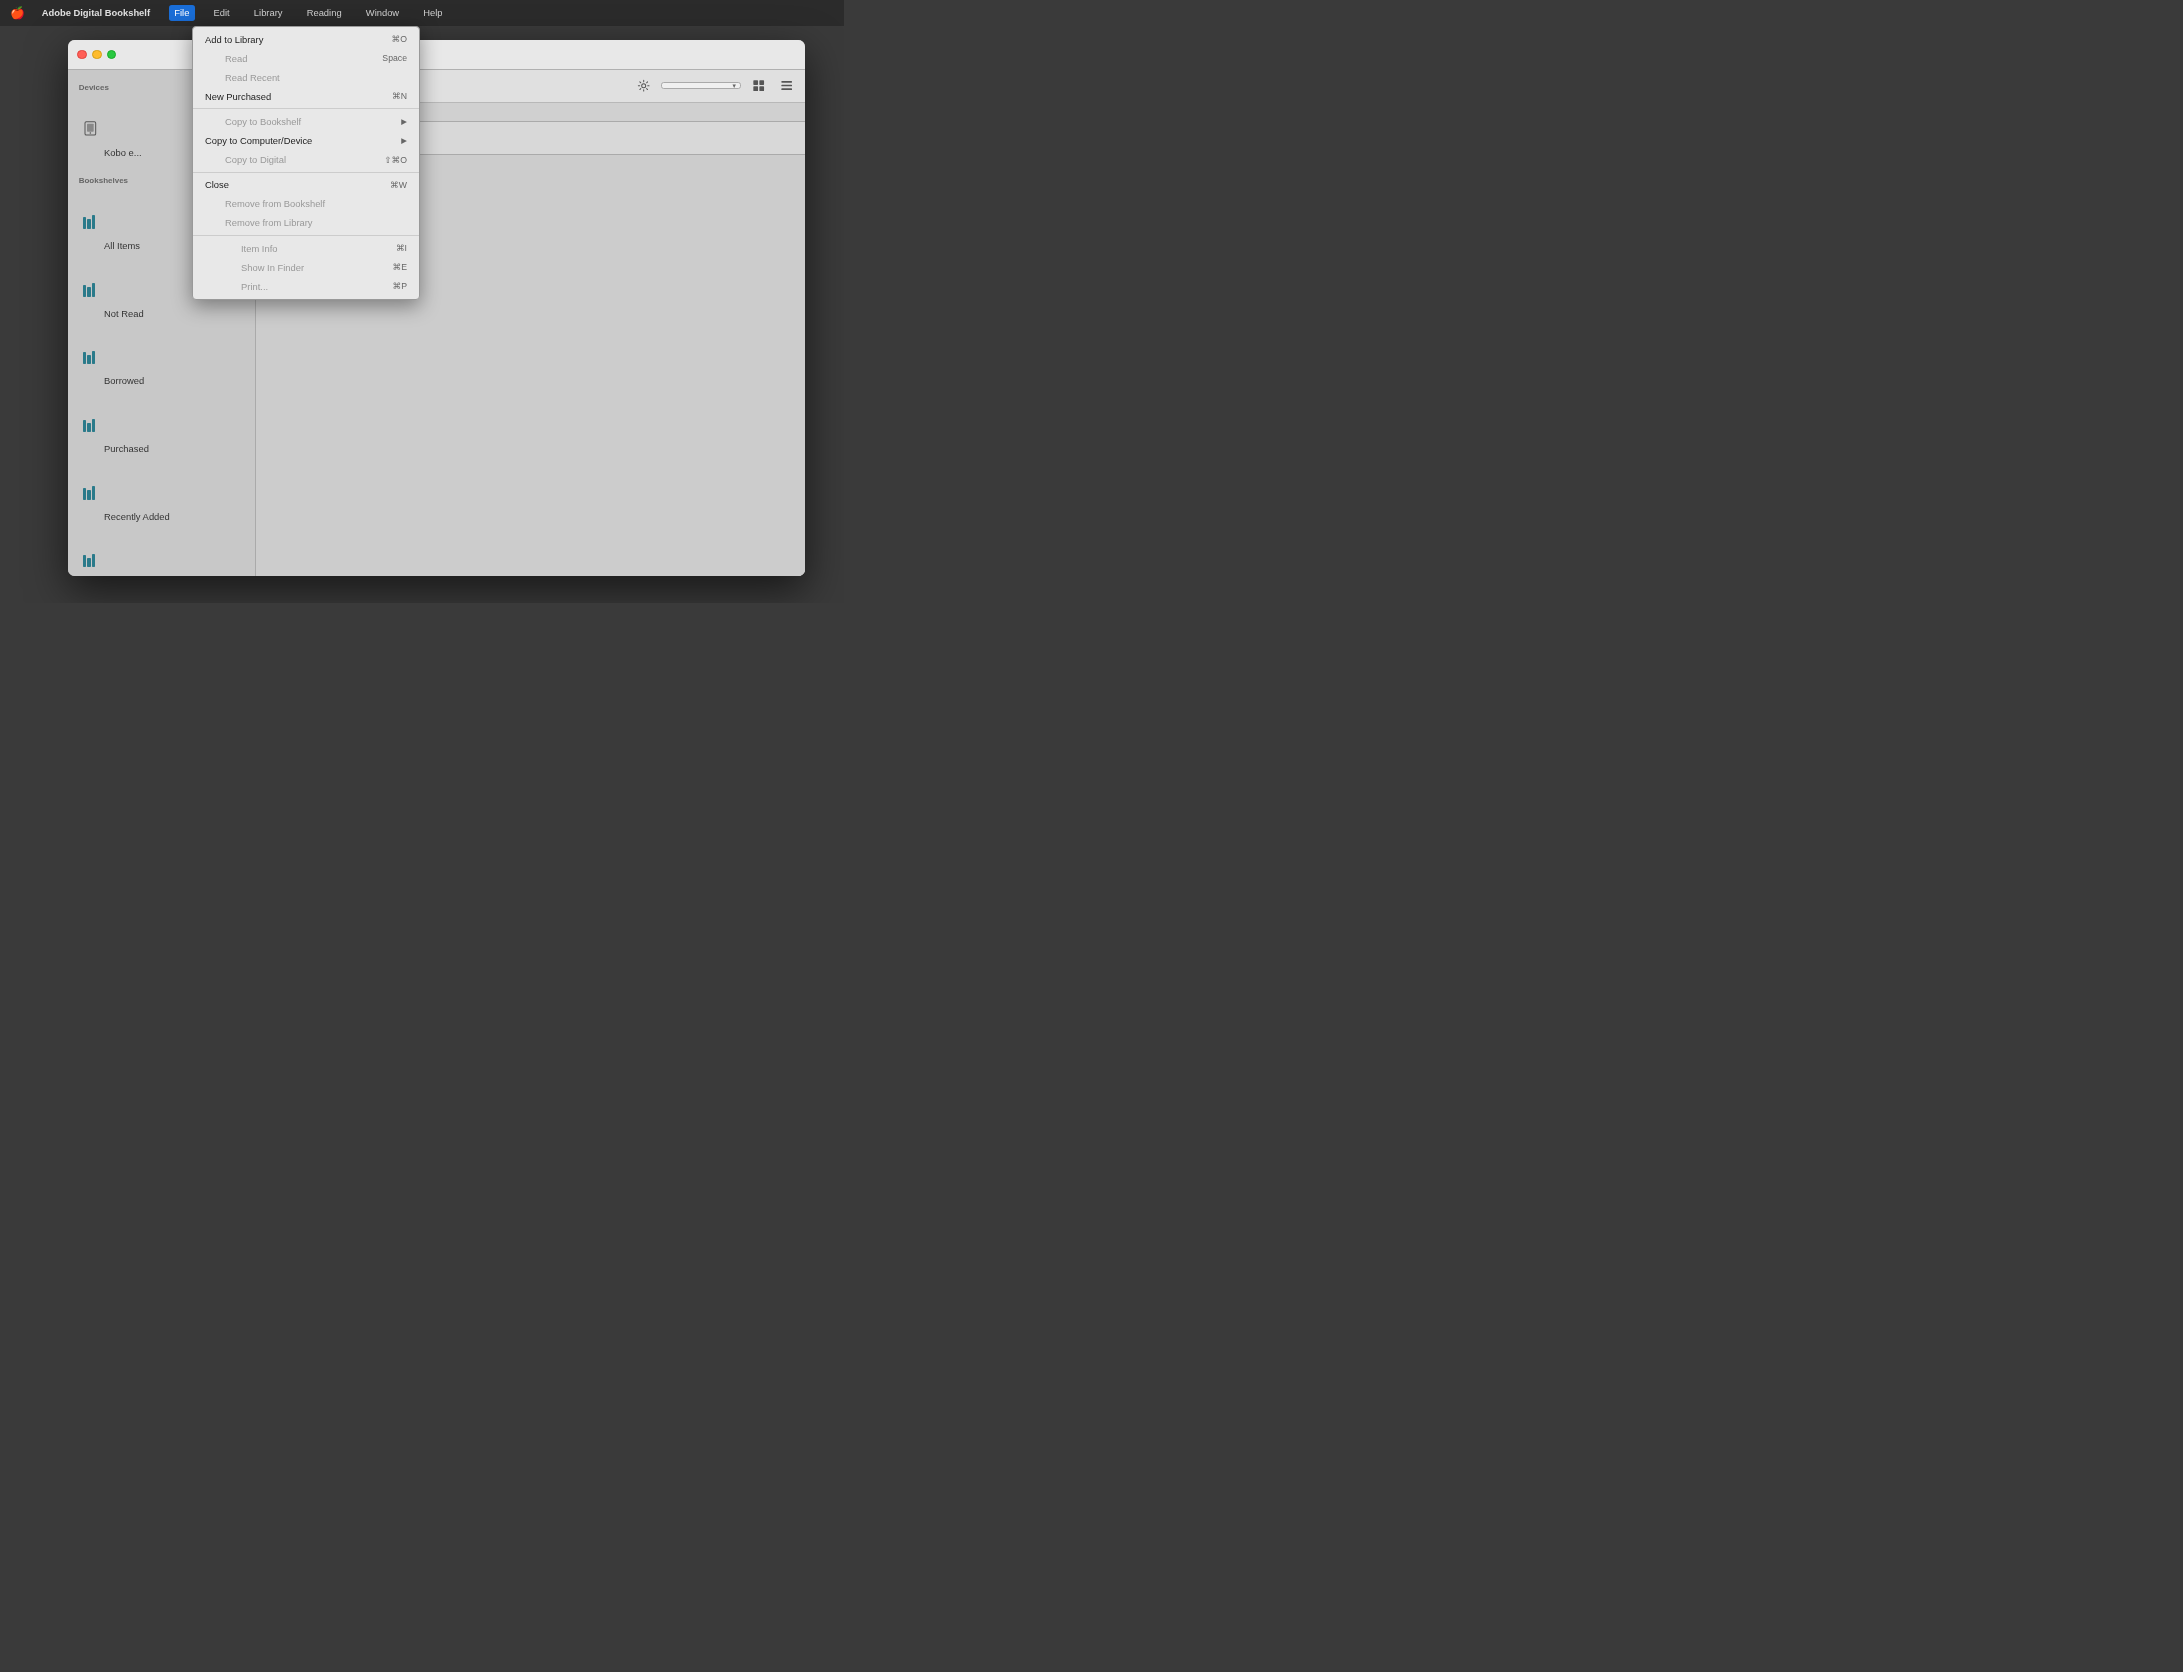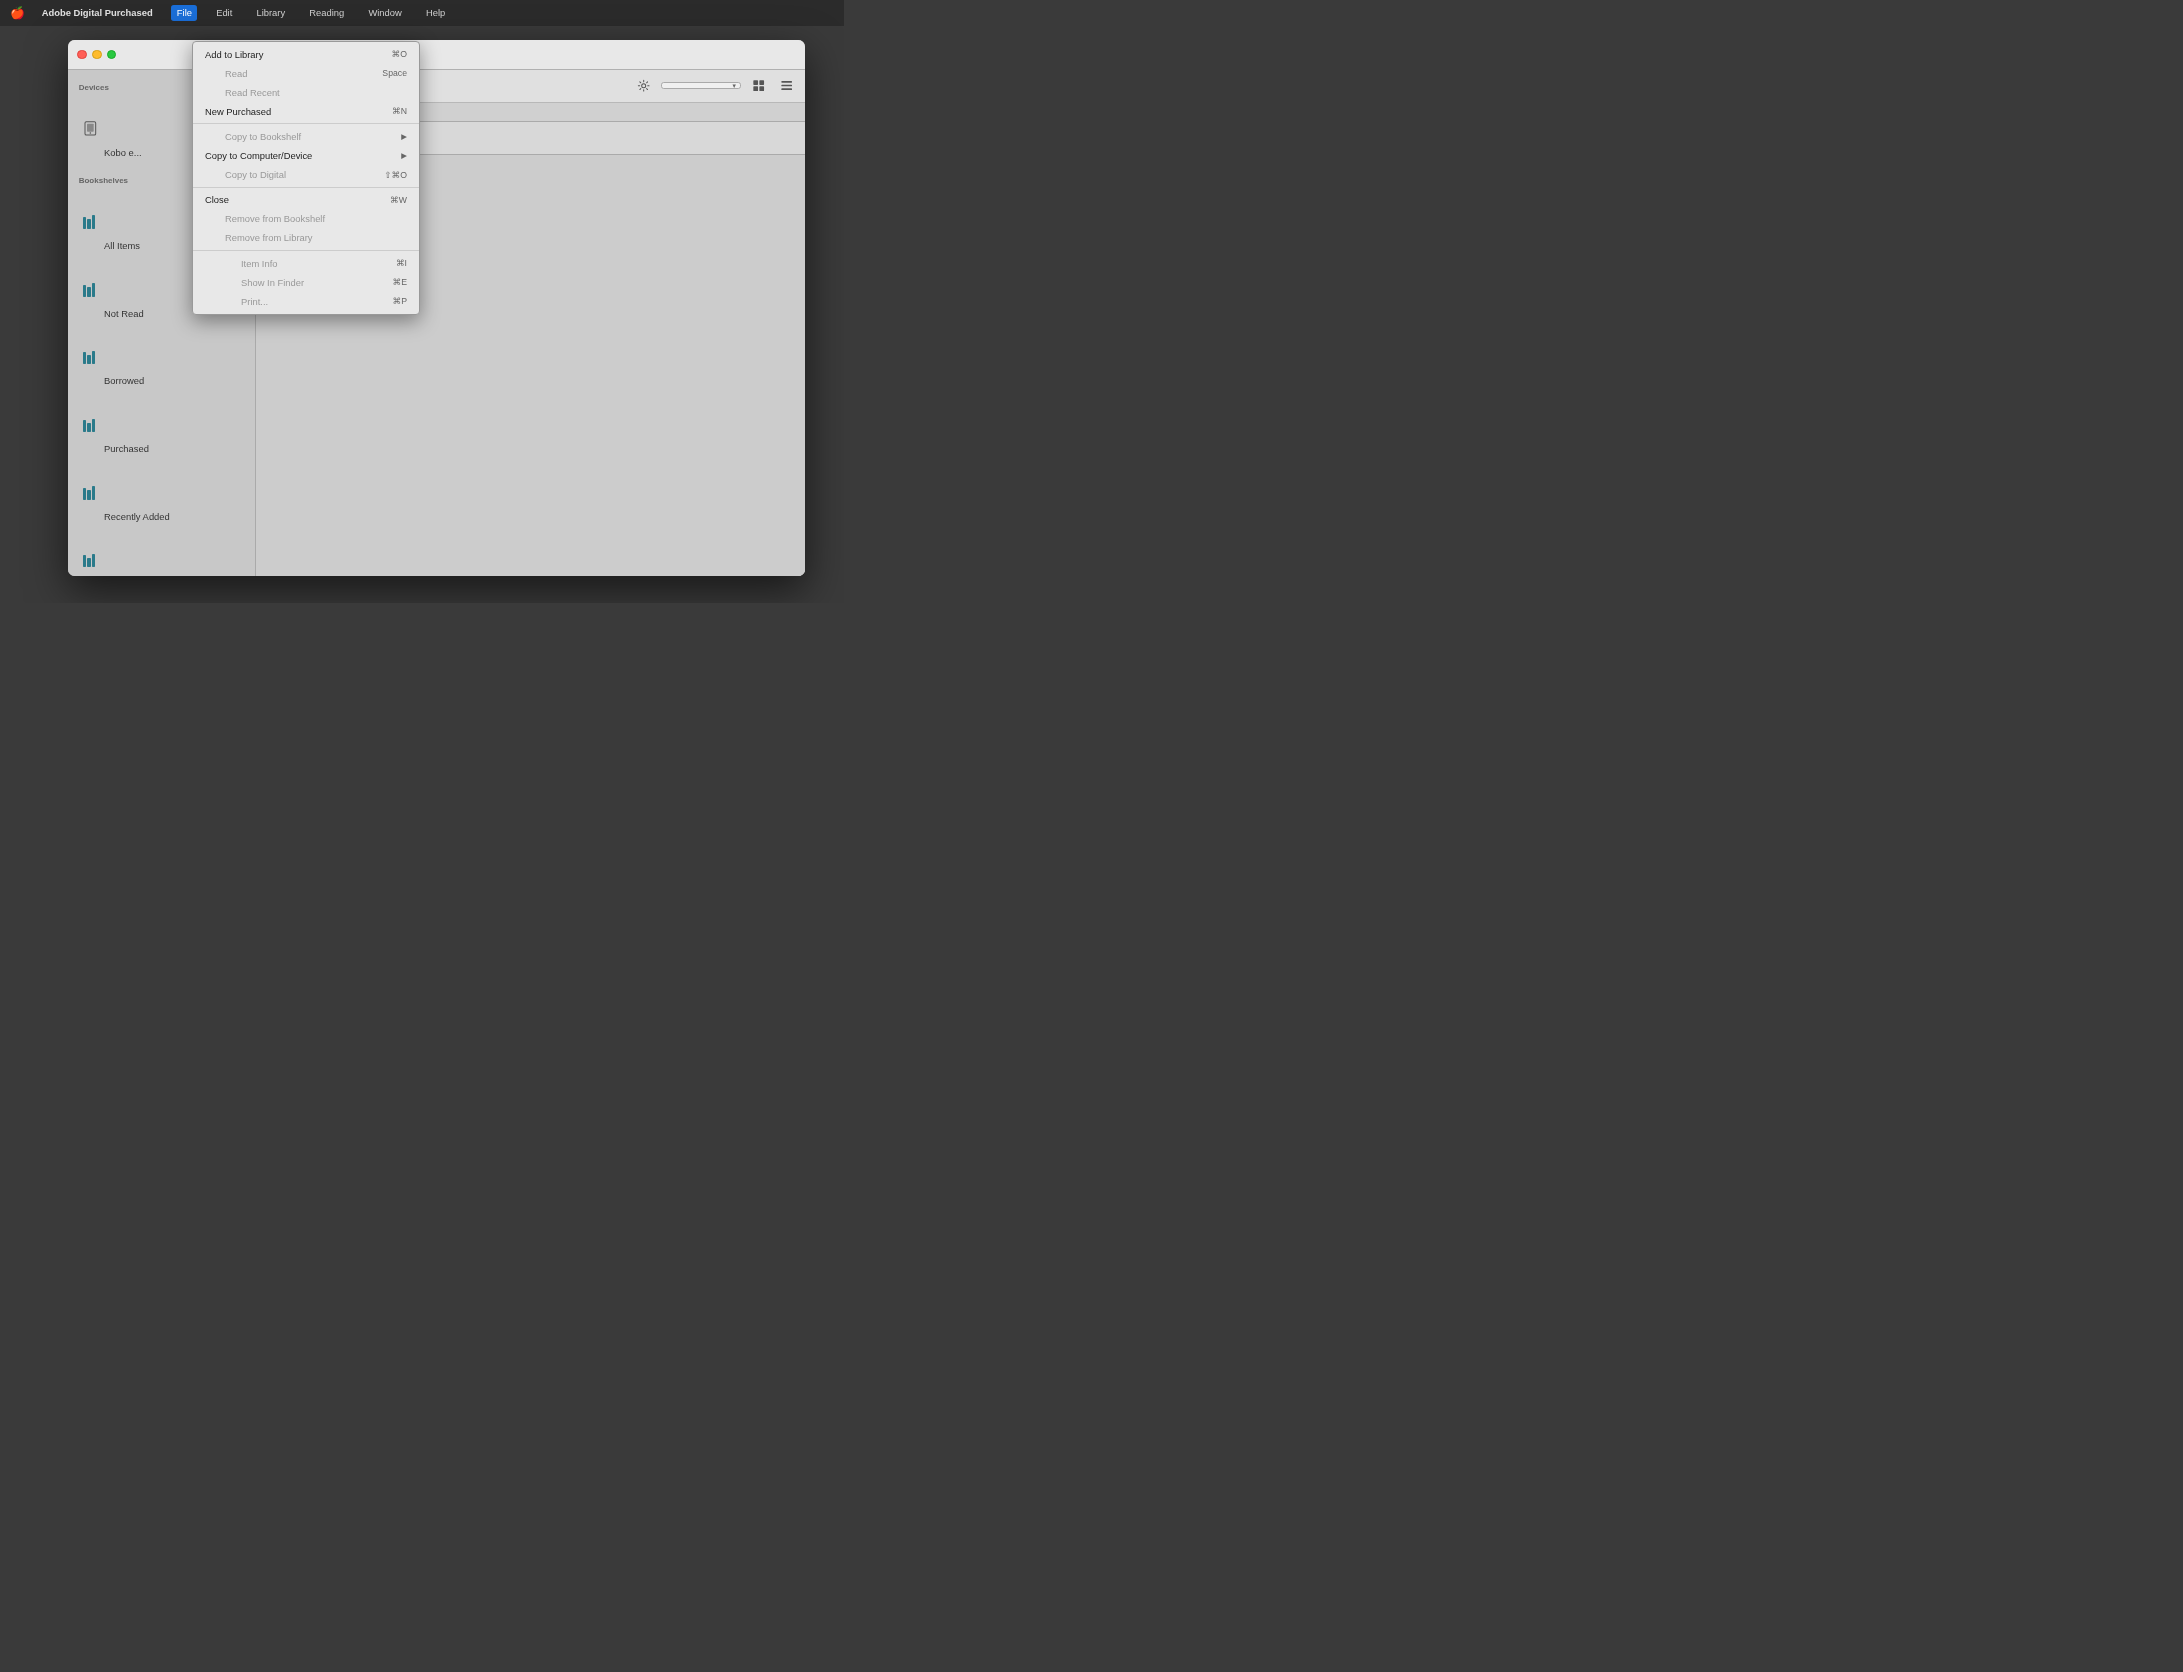--- a/index.html
+++ b/index.html
@@ -233,21 +233,21 @@
       top: 0;
       left: 0;
       width: 100%;
       height: 100%;
       z-index: 50;
       pointer-events: none;
     }
 
     .dropdown-menu {
       position: absolute;
-      top: 41px;
+      top: 26px;
       left: 192px;
       width: 228px;
       background: #e8e8e8;
       border: 0.7px solid #999;
       border-radius: 4px;
       box-shadow: 0 5.4px 20px rgba(0,0,0,0.4);
       overflow: hidden;
       pointer-events: all;
     }
 
@@ -292,21 +292,21 @@
     
     .bookshelves-section {
       margin-top: 8px;
     }
   </style>
 </head>
 <body>
 
 <div class="menubar">
   <span class="menubar-apple">🍎</span>
-  <span class="menubar-app-name">Adobe Digital Purchased</span>
+  <span class="menubar-app-name">Adobe Digital Bookshelf</span>
   <span class="menubar-item active">File</span>
   <span class="menubar-item">Edit</span>
   <span class="menubar-item">Library</span>
   <span class="menubar-item">Reading</span>
   <span class="menubar-item">Window</span>
   <span class="menubar-item">Help</span>
 </div>
 
 <div class="app-window">
   <div class="window-titlebar">

